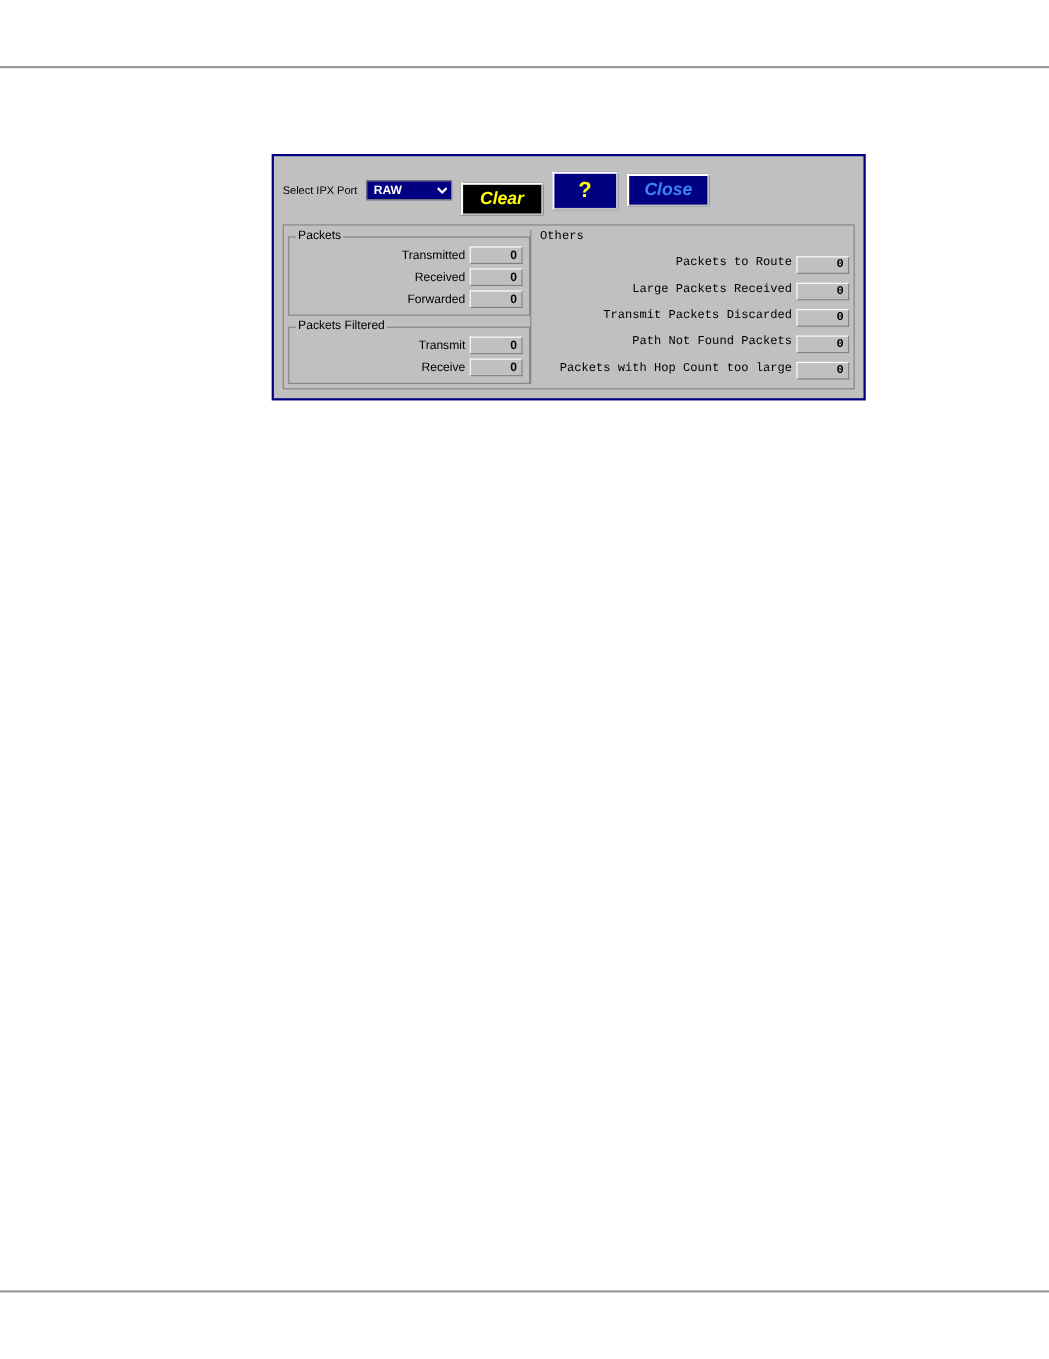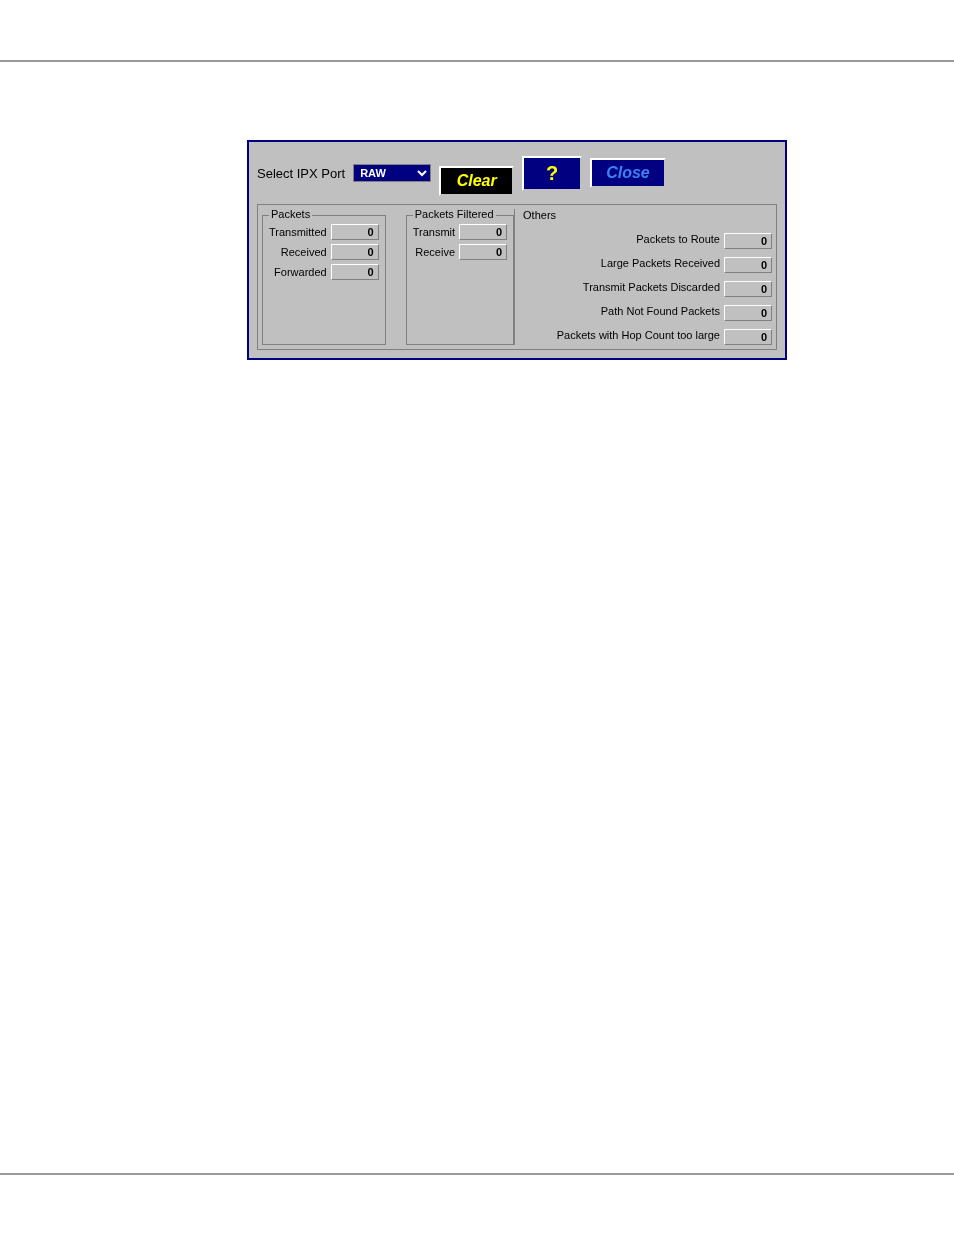--- a/index.html
+++ b/index.html
@@ -80,21 +80,21 @@
     }
 
     .toolbar-row {
       display: flex;
       align-items: center;
       margin-bottom: 8px;
       gap: 8px;
     }
 
     .select-label {
-      font-size: 13px;
+      font-size: 10px;
       color: #000;
       white-space: nowrap;
     }
 
     .port-select {
       background: #000080;
       color: #ffffff;
       font-size: 11px;
       font-weight: bold;
       border: 1px solid #808080;
@@ -163,31 +163,32 @@
     }
 
     .stats-columns {
       display: flex;
       gap: 0;
     }
 
     .col-left {
       flex: 0 0 220px;
       display: flex;
-      flex-direction: row;
-      gap: 20px;
+      flex-direction: column;
+      gap: 4px;
     }
 
     .col-right {
       flex: 1;
       display: flex;
       flex-direction: column;
       gap: 4px;
       border-left: 1px solid #808080;
       padding-left: 8px;
+      font-family: Liberation Mono, monospace;
     }
 
     .group-box {
       border: 1px solid #808080;
       padding: 4px 6px 6px 6px;
       position: relative;
       margin-top: 6px;
     }
 
     .group-box-label {

